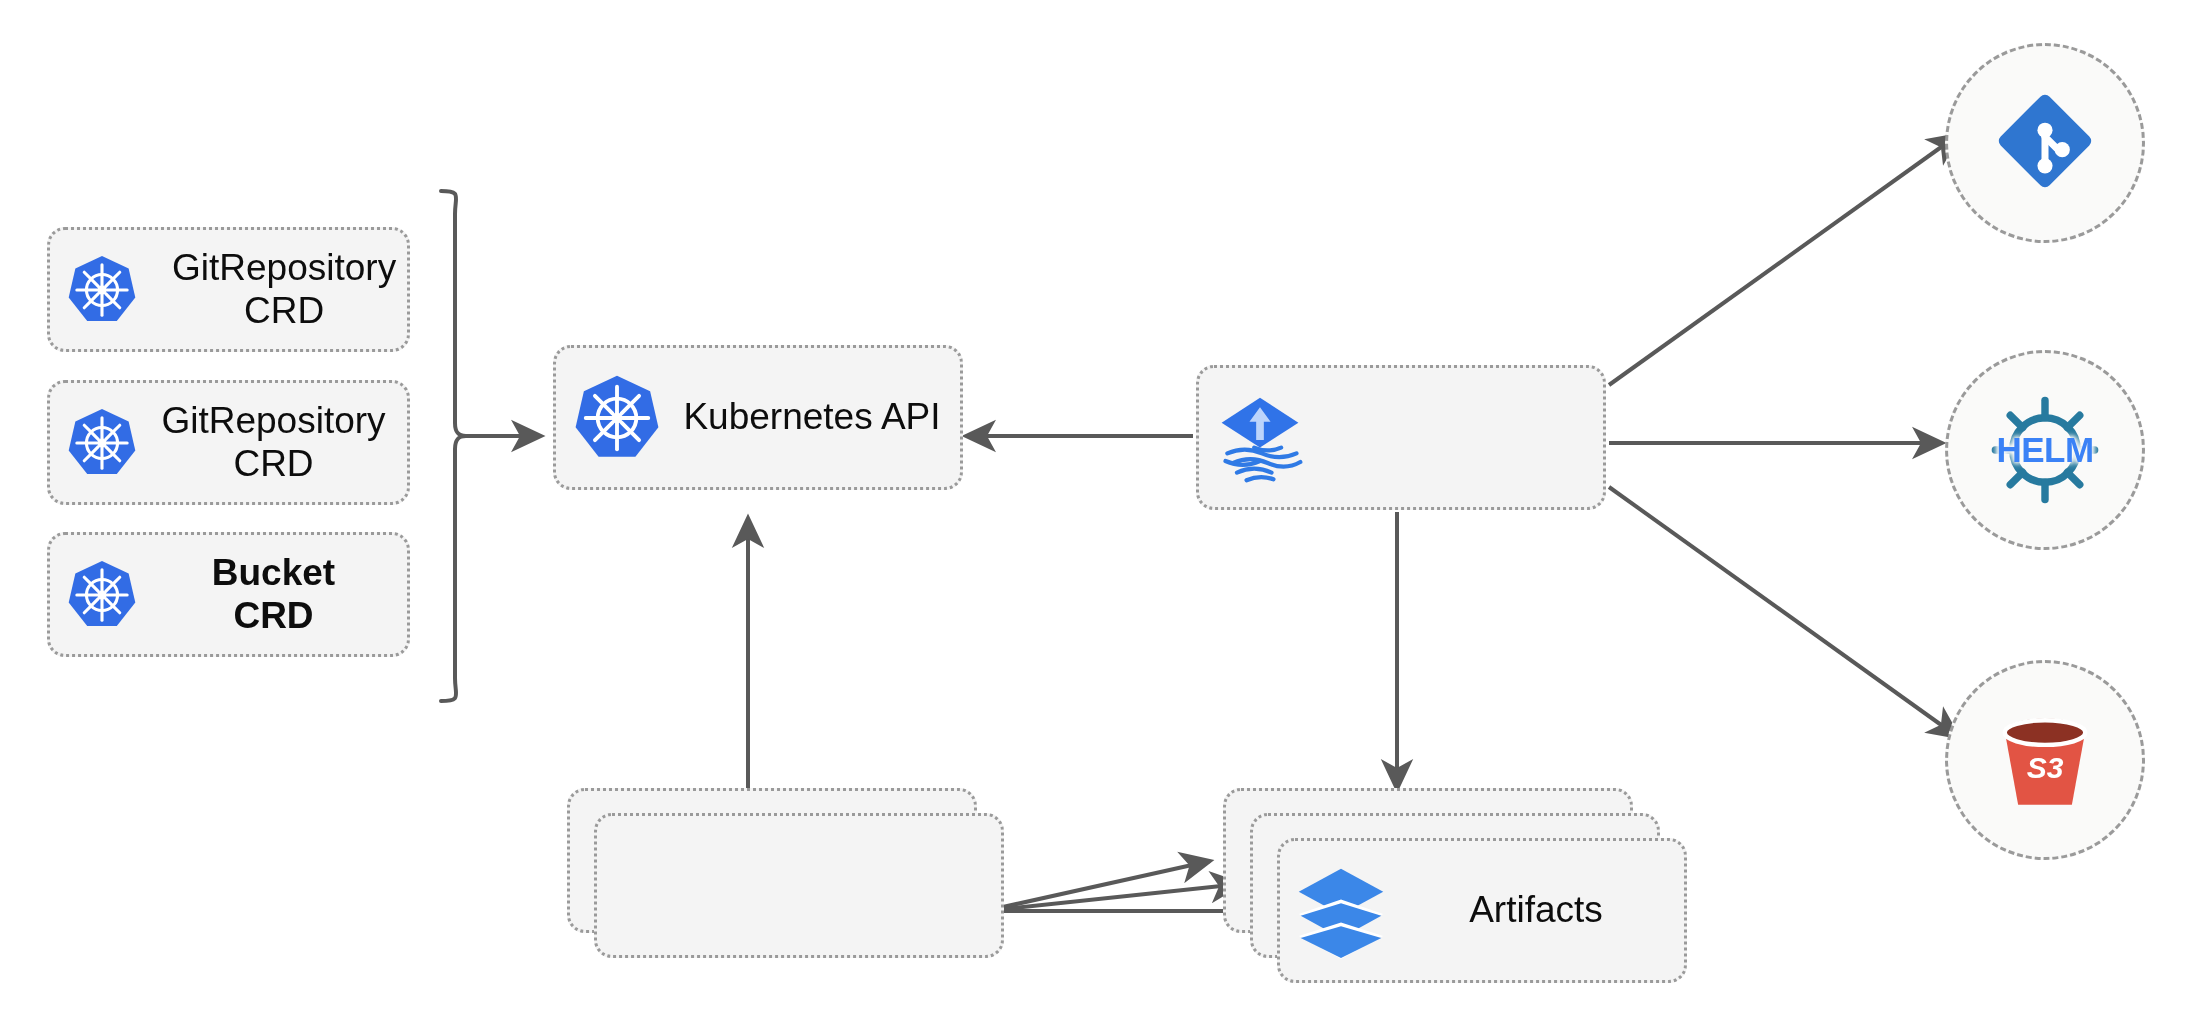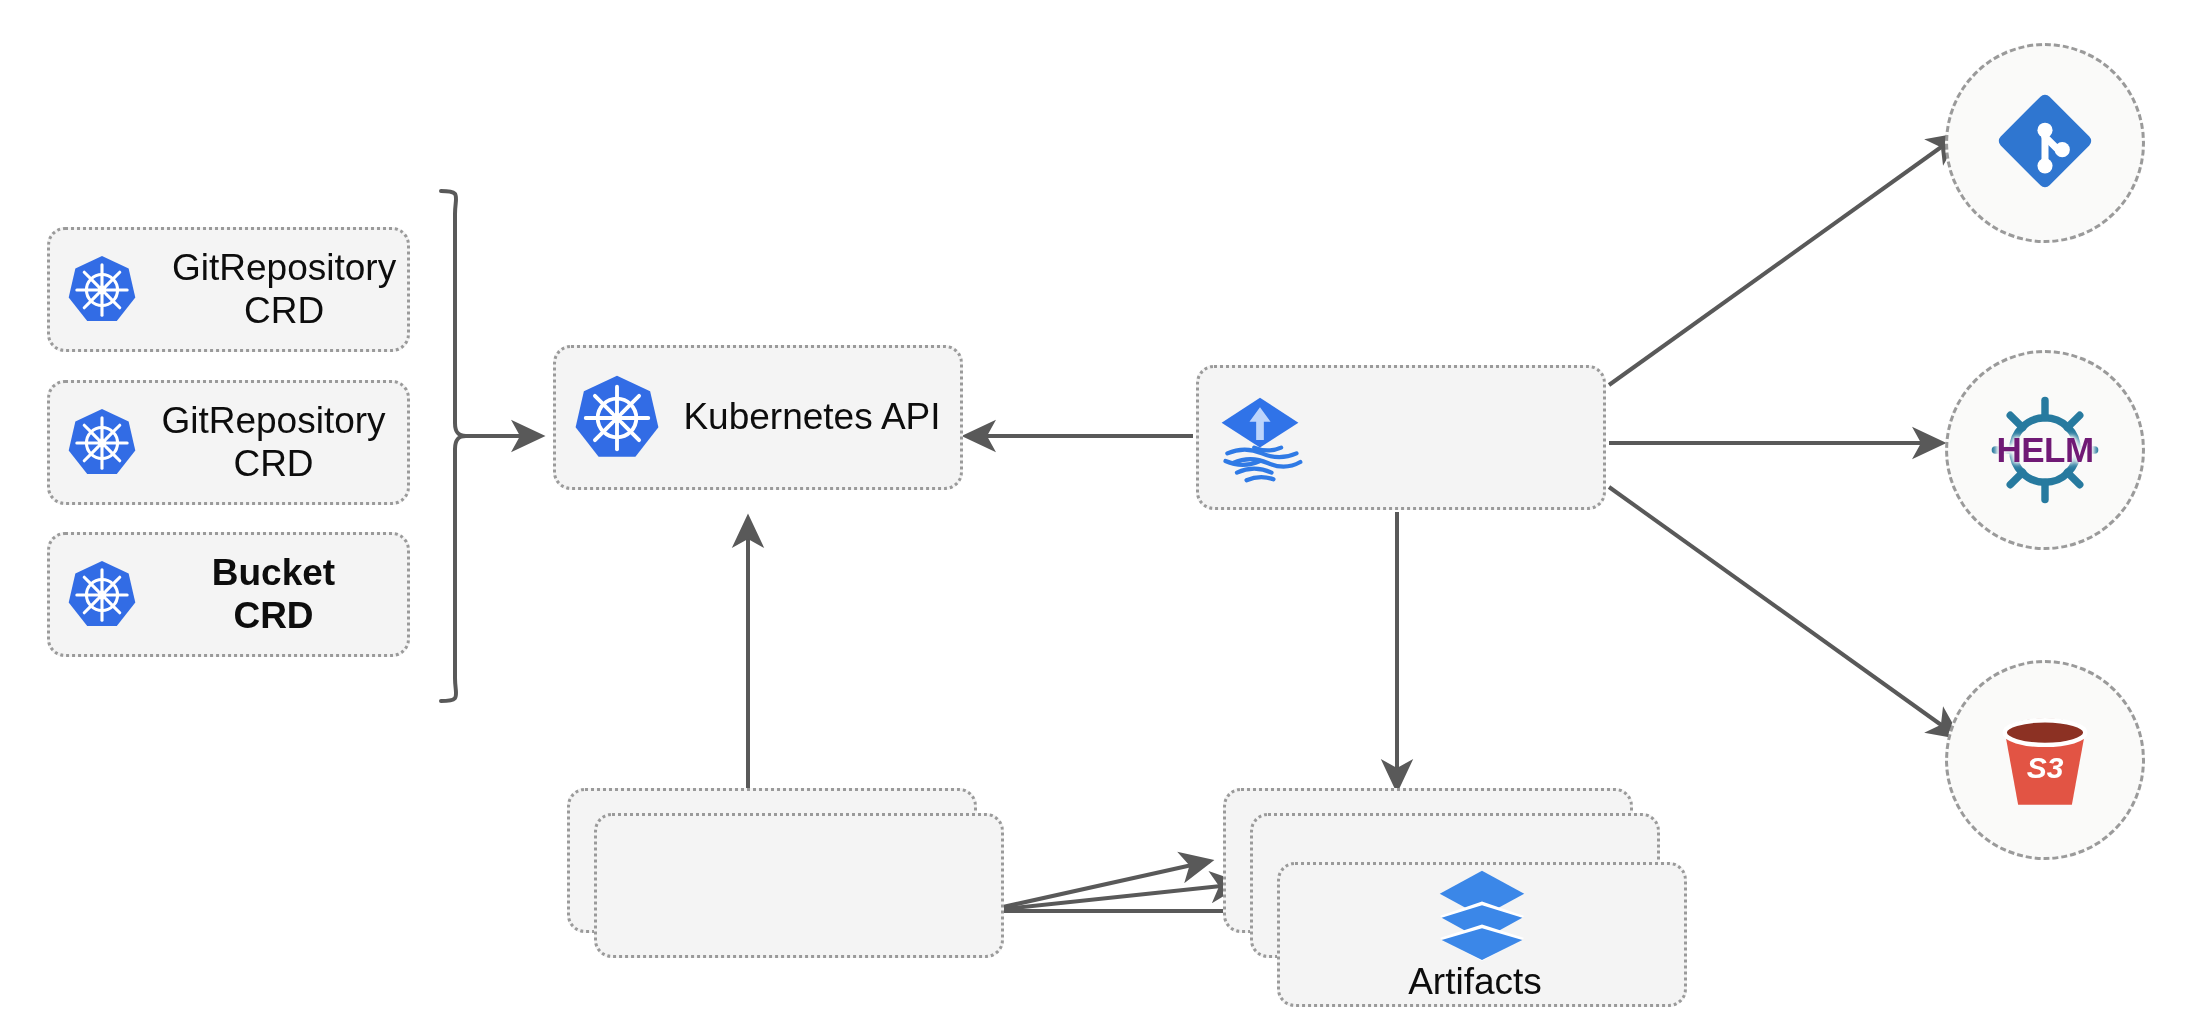--- a/index.html
+++ b/index.html
@@ -193,21 +193,21 @@
         </g>
       </svg>
     </span>
   </div>
 
   <div class="ghost" style="left:567px;top:788px;width:410px;height:145px;"></div>
   <div class="ghost" style="left:594px;top:813px;width:410px;height:145px;"></div>
 
   <div class="ghost" style="left:1223px;top:788px;width:410px;height:145px;"></div>
   <div class="ghost" style="left:1250px;top:813px;width:410px;height:145px;"></div>
-  <div class="node" style="left:1277px;top:862px;width:410px;height:145px;flex-direction:column;">
+  <div class="node" style="left:1277px;top:838px;width:410px;height:145px;">
     <span class="ico" style="width:122px;">
       <svg width="96" height="96" viewBox="0 0 100 100">
         <path d="M50 6 L94 30 L50 54 L6 30 Z" fill="#3b87e8"></path>
         <path d="M50 38 L94 53 L50 77 L6 53 Z" fill="#fff"></path>
         <path d="M50 42 L92 55 L50 78 L8 55 Z" fill="#3b87e8"></path>
         <path d="M50 62 L94 76 L50 100 L6 76 Z" fill="#fff"></path>
         <path d="M50 66 L92 78 L50 99 L8 78 Z" fill="#3b87e8"></path>
       </svg>
     </span>
     <span class="label">Artifacts</span>
@@ -238,21 +238,21 @@
           <line x1="10" y1="50" x2="24" y2="50"></line>
           <line x1="76" y1="50" x2="90" y2="50"></line>
           <line x1="22" y1="22" x2="32" y2="32"></line>
           <line x1="68" y1="68" x2="78" y2="78"></line>
           <line x1="78" y1="22" x2="68" y2="32"></line>
           <line x1="32" y1="68" x2="22" y2="78"></line>
         </g>
       </svg>
       <span style="position:absolute;left:0;top:0;width:124px;height:124px;
                    display:flex;align-items:center;justify-content:center;
-                   font-size:35px;font-weight:bold;color:#701a75;
+                   font-size:35px;font-weight:bold;color:#3b82f6;
                    letter-spacing:-0.5px;
                    text-shadow:0 0 7px #fafaf9,0 0 7px #fafaf9,0 0 5px #fafaf9,0 0 4px #fafaf9;">HELM</span>
     </span>
   </div>
 
   <div class="circ" style="left:1945px;top:660px;width:200px;height:200px;">
     <span style="position:relative;display:block;width:112px;height:112px;">
       <svg width="112" height="112" viewBox="0 0 100 100" style="position:absolute;left:0;top:0;">
         <path d="M14 24 L86 24 L74 90 L26 90 Z" fill="#e25444"></path>
         <ellipse cx="50" cy="24" rx="36" ry="11" fill="#8c3123"></ellipse>

